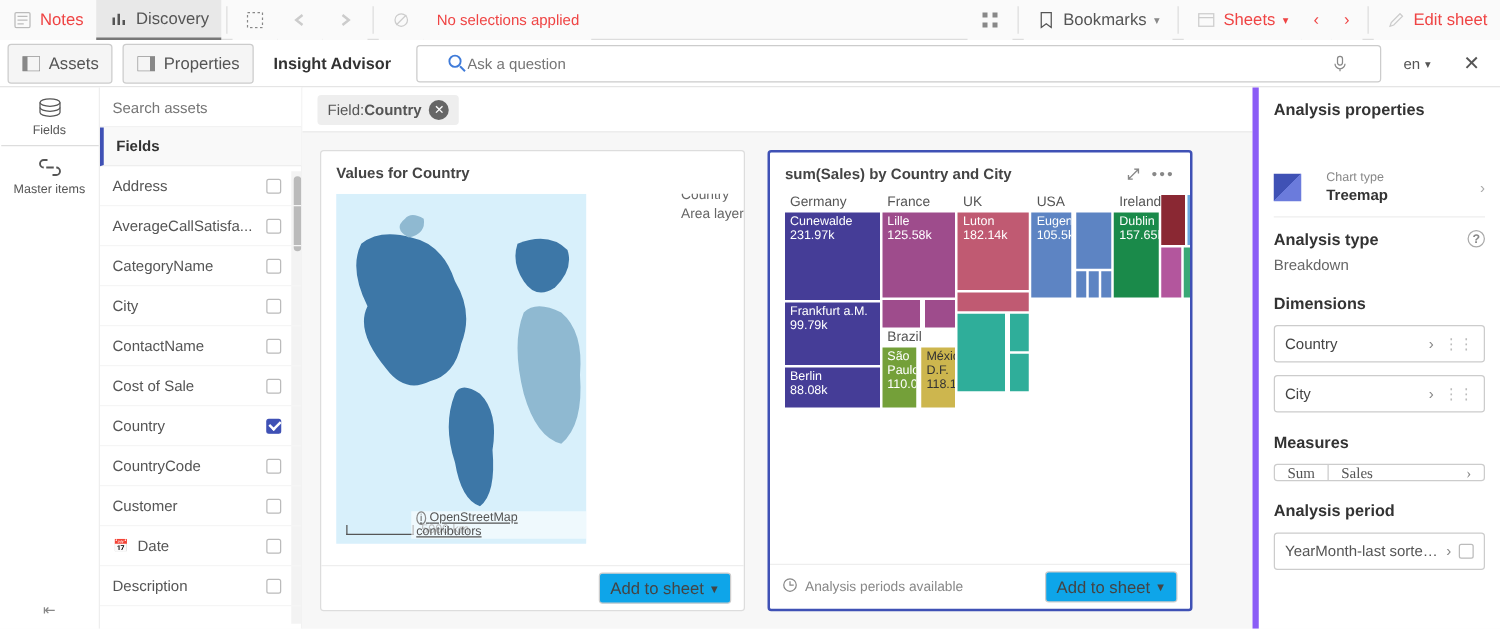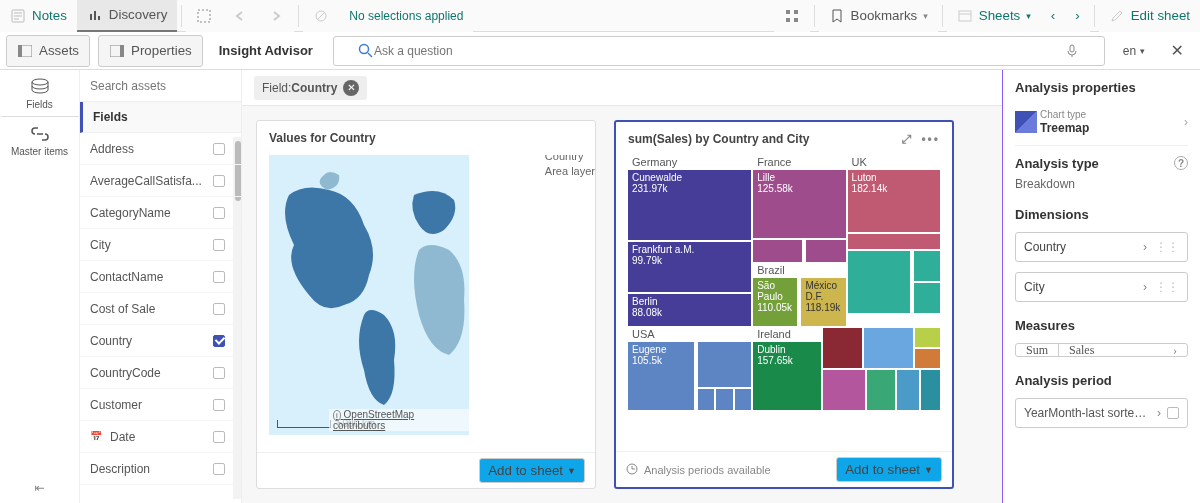--- a/index.html
+++ b/index.html
@@ -2,21 +2,21 @@
 <html><head>
 <meta charset="utf-8">
 <style>
 * { box-sizing: border-box; margin: 0; padding: 0; }
 body { font-family: -apple-system, BlinkMacSystemFont, "Segoe UI", Arial, sans-serif; font-size: 12px; color: #333; background: #fff; width: 1200px; height: 503px; overflow: hidden; }
 
 
 .topbar { height: 32px; display: flex; align-items: center; border-bottom: 1px solid #ddd; background: #fafafa; }
 .top-btn { height: 32px; padding: 0 10px; display: flex; align-items: center; gap: 6px; background: #fafafa; border: none; cursor: pointer; color: #555; }
 .top-btn.active { background: #e8e8e8; border-bottom: 2px solid #777; }
-.top-btn.disabled { color: #0f766e; }
+.top-btn.disabled { color: #ef4444; }
 .icon-sq { width: 16px; height: 16px; display: inline-flex; align-items: center; justify-content: center; }
 .topbar .spacer { flex: 1; }
 .sep { width: 1px; height: 22px; background: #ddd; margin: 0 4px; }
 
 
 .secondbar { height: 38px; display: flex; align-items: center; border-bottom: 1px solid #ddd; background: #fff; }
 .sb-btn { height: 32px; margin: 0 4px; padding: 0 10px; display: flex; align-items: center; gap: 6px; border: 1px solid #ccc; background: #f5f5f5; border-radius: 3px; color: #555; cursor: pointer; }
 .sb-title { font-weight: 600; padding: 0 12px; color: #333; font-size: 13px; }
 .search-wrap { flex: 1; display: flex; align-items: center; border: 1px solid #ccc; border-radius: 3px; height: 30px; margin: 0 8px; padding: 0 24px; }
 .search-wrap input { border: none; outline: none; flex: 1; font-size: 12px; color: #888; }
@@ -59,32 +59,32 @@
 .add-btn { border: 1px solid #ccc; background: #0ea5e9; border-radius: 3px; padding: 4px 8px; display: flex; align-items: center; gap: 4px; cursor: pointer; color: #444; }
 
 
 .mapwrap { background: #e7f6ff; height: 280px; position: relative; margin-bottom: 4px; }
 .map-legend { position: absolute; right: 0px; top: -6px; font-size: 11px; color: #666; line-height: 1.4; }
 .map-scale { position: absolute; left: 8px; bottom: 6px; font-size: 10px; color: #555; display:flex; align-items:center; gap:6px;}
 .map-scale .bar { width:54px; height:8px; border: 1px solid #555; border-top:none; }
 .map-credit { position: absolute; left: 60px; bottom: 4px; font-size: 10px; color: #555; text-decoration: underline; background:rgba(255,255,255,0.6); padding:0 4px;}
 
 
-.treemap { display:flex; flex-direction:column; gap:2px; height: 300px; }
+.treemap { display:flex; flex-direction:row; gap:2px; height: 300px; }
 .tm-row { display:flex; gap:2px; }
 .tm-cell { position:relative; color:#fff; font-size:10px; padding:2px 4px; overflow:hidden; }
 .tm-cell .ttl { font-weight:400; }
 .tm-cell .val { font-size:10px; }
 .tm-label { color:#555; font-size:11px; padding: 0 0 2px 4px; }
 .tm-group { display:flex; flex-direction:column; }
 
 
-.props { width: 198px; border-left: 1px solid #8b5cf6; padding: 10px 12px; overflow:hidden; display:flex; flex-direction:column; gap:10px; background:#fff; }
+.props { width: 198px; border-left: 5px solid #8b5cf6; padding: 10px 12px; overflow:hidden; display:flex; flex-direction:column; gap:10px; background:#fff; }
 .props .ptitle { font-weight:600; font-size:13px; color:#333; }
-.prop-chart { display:flex; align-items:center; gap:3px; border-bottom:1px solid #eee; padding: 4px 0 10px; cursor:pointer; }
+.prop-chart { display:flex; align-items:center; gap:20px; border-bottom:1px solid #eee; padding: 4px 0 10px; cursor:pointer;margin-top:28px; }
 .prop-chart .cicon { width:22px; height:22px; background:linear-gradient(135deg,#3f51b5 50%,#6b7bdc 50%); }
 .prop-chart .ctxt { line-height:1.2; }
 .prop-chart .ctxt .lbl { color:#888; font-size:10px;}
 .prop-chart .ctxt .val { font-weight:600;}
 .prop-chart .chev { margin-left:auto; color:#aaa;}
 .section-hdr { font-weight:600; font-size:13px; display:flex; align-items:flex-start;}
 .section-hdr .info { margin-left:auto; width:14px; height:14px; border:1px solid #aaa; border-radius:50%; color:#888; display:flex; align-items:center; justify-content:center; font-size:10px;}
 .section-sub { color:#666; margin-top:-4px; }
 .dim-item { border:1px solid #ccc; height:30px; display:flex; align-items:center; padding:0 8px; border-radius:3px; cursor:pointer; color:#444; }
 .dim-item .chev { margin-left:auto; color:#888; }

